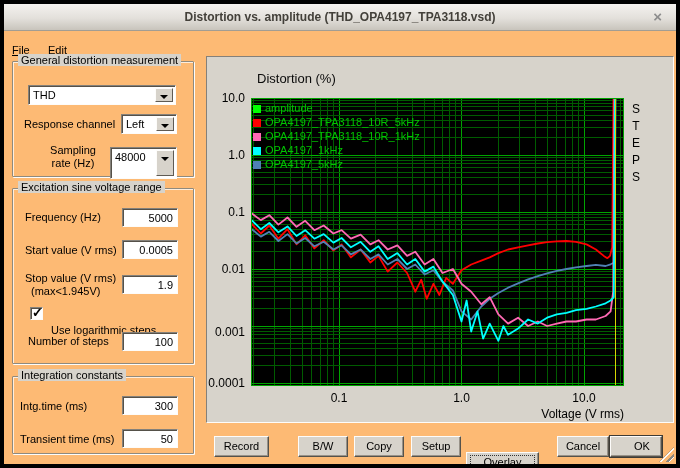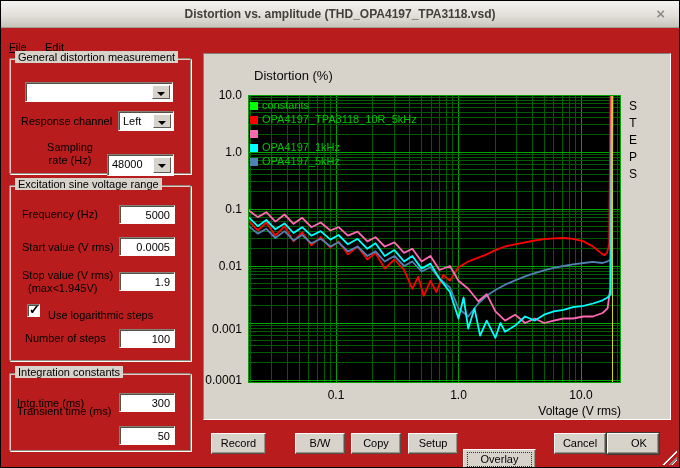--- a/index.html
+++ b/index.html
@@ -1,18 +1,18 @@
 <!DOCTYPE html>
 <html><head>
 <meta charset="utf-8">
 <style>
   html,body{margin:0;padding:0;background:#b0aca4;}
   #win{
     position:relative;width:680px;height:468px;box-sizing:border-box;
-    background:#b91c1c;border:1px solid #000000;overflow:hidden;
+    background:#fdba74;border:4px solid #000000;overflow:hidden;
     font-family:"Liberation Sans",sans-serif;font-size:11px;color:#000;
   }
   
   .titlebar{position:absolute;left:0;top:0;right:0;height:26px;
     background:linear-gradient(#f4f2ef,#e3e0db 55%,#c8c4bc);
     border-bottom:1px solid #a29d93;text-align:center;line-height:26px;
     font-size:12px;font-weight:bold;color:#43403a;}
   .closex{position:absolute;right:14px;top:0;line-height:26px;font-size:15px;
     font-weight:bold;color:#8d8d8d;cursor:default;}
   
@@ -86,36 +86,37 @@
 
   <div class="menubar">
     <div class="menuitem accel" style="left:4px"><u>F</u>ile</div>
     <div class="menuitem accel" style="left:40px"><u>E</u>dit</div>
   </div>
 
   <div class="group" style="left:8px;top:57px;width:182px;height:116px">
     <span class="gtitle">General distortion measurement</span>
   </div>
   <div class="field combo" style="left:24px;top:81px;width:148px;height:20px">
+    <span class="val">THD</span>
     <span class="drop">
         <i></i>
       </span>
   </div>
   <div class="lbl" style="left:20px;top:114px">Response channel</div>
   <div class="field combo" style="left:117px;top:110px;width:56px;height:20px">
     <span class="val">Left</span>
     <span class="drop">
         <i></i>
       </span>
   </div>
   <div class="lbl2" style="left:40px;top:140px;width:58px">
     <span>Sampling</span><br>
     <span>rate (Hz)</span>
   </div>
-  <div class="field combo" style="left:106px;top:153px;width:67px;height:22px">
+  <div class="field combo" style="left:106px;top:143px;width:67px;height:32px">
     <span class="val">48000</span>
     <span class="drop">
         <i></i>
       </span>
   </div>
 
   <div class="group" style="left:8px;top:184px;width:182px;height:176px">
     <span class="gtitle">Excitation sine voltage range</span>
   </div>
   <div class="lbl" style="left:21px;top:207px">Frequency (Hz)</div>
@@ -127,34 +128,34 @@
     <span class="val">0.0005</span>
   </div>
   <div class="lbl" style="left:21px;top:268px">Stop value (V rms)</div>
   <div class="lbl" style="left:27px;top:281px">(max&lt;1.945V)</div>
   <div class="field num" style="left:118px;top:271px;width:56px;height:19px">
     <span class="val">1.9</span>
   </div>
   <div class="chk" style="left:26px;top:303px">
     <span id="chkglyph" style="display: inline;">✓</span>
   </div>
-  <div class="lbl" style="left:47px;top:308px">Use logarithmic steps</div>
+  <div class="lbl" style="left:47px;top:320px">Use logarithmic steps</div>
   <div class="lbl" style="left:24px;top:331px">Number of steps</div>
   <div class="field num" style="left:118px;top:328px;width:56px;height:19px">
     <span class="val">100</span>
   </div>
 
   <div class="group" style="left:8px;top:372px;width:182px;height:78px">
     <span class="gtitle">Integration constants</span>
   </div>
   <div class="lbl" style="left:16px;top:396px">Intg.time (ms)</div>
   <div class="field num" style="left:118px;top:392px;width:56px;height:19px">
     <span class="val">300</span>
   </div>
-  <div class="lbl" style="left:16px;top:404px">Transient time (ms)</div>
+  <div class="lbl" style="left:16px;top:429px">Transient time (ms)</div>
   <div class="field num" style="left:118px;top:425px;width:56px;height:19px">
     <span class="val">50</span>
   </div>
 
   <div class="panel" id="panel">
     <div class="ptitle">Distortion (%)</div>
     <svg id="plot-svg" width="373" height="288">
         <rect width="373" height="288" fill="#000000"></rect>
         <line x1="2.3761744688377036" y1="0" x2="2.3761744688377036" y2="288" stroke="#005c00" stroke-width="1" shape-rendering="crispEdges"></line>
         <line x1="23.94735370315864" y1="0" x2="23.94735370315864" y2="288" stroke="#005c00" stroke-width="1" shape-rendering="crispEdges"></line>
@@ -231,23 +232,23 @@
         <line x1="0" y1="2.6081769619584825" x2="373" y2="2.6081769619584825" stroke="#005c00" stroke-width="1" shape-rendering="crispEdges"></line>
         <line x1="0" y1="0" x2="373" y2="0" stroke="#00a400" stroke-width="1" shape-rendering="crispEdges"></line>
         <polyline points="-0.4,124.7 9.8,135.5 18.3,127.5 27.4,140.7 36.5,131.2 45.5,146.4 54.2,137.3 63.4,150.4 72.7,142.2 82.4,152.6 90.6,146.4 99.9,159.4 109.6,151.5 119.3,164.5 127.5,157.9 136.7,173.6 146.4,164.5 156.1,175.0 164.3,193.7 170.3,181.7 175.7,200.8 182.4,185.8 188.4,197.0 195.2,179.8 201.9,185.8 210.5,172.3 220.2,166.5 230.3,162.7 238.7,159.4 247.4,155.1 257.1,151.5 267.1,149.3 277.1,147.3 286.8,145.5 296.1,144.2 305.8,143.4 315.5,143.0 325.0,143.8 335.6,146.4 344.9,151.5 352.8,157.9 356.3,160.2 359.0,157.9 361.2,149.3 362.5,0.0" fill="none" stroke="#ff0000" stroke-width="1.8" stroke-linejoin="round"></polyline>
         <polyline points="-0.4,130.2 9.8,138.6 18.3,133.8 27.4,143.0 36.5,136.1 45.5,145.5 54.2,140.0 63.4,148.3 72.7,143.8 82.4,151.5 90.6,147.3 99.9,156.4 109.6,151.5 119.3,161.0 127.5,156.4 136.7,166.5 146.4,161.0 156.1,171.0 164.3,166.5 173.6,176.5 182.4,172.3 191.5,183.6 201.9,192.5 210.5,213.4 220.2,221.5 230.3,208.5 238.7,200.8 247.4,195.0 257.1,189.7 267.1,185.4 277.1,181.3 286.8,178.1 296.1,175.3 305.8,172.8 315.5,171.0 325.0,169.3 335.6,168.0 344.9,166.9 354.6,168.0 359.6,166.3 363.4,164.5 364.6,0.0" fill="none" stroke="#4f81b4" stroke-width="1.8" stroke-linejoin="round"></polyline>
         <polyline points="-0.4,114.5 9.8,122.1 18.3,117.2 27.4,126.6 36.5,119.5 45.5,128.8 54.2,122.8 63.4,132.2 72.7,127.5 82.4,135.5 90.6,132.2 99.9,140.7 109.6,136.7 119.3,146.4 127.5,142.2 136.7,151.5 146.4,147.3 156.1,157.9 164.3,153.8 173.6,166.5 182.4,161.0 191.5,175.0 201.9,171.0 210.5,185.8 220.2,193.7 230.3,206.3 238.7,199.2 247.4,216.4 257.1,225.6 267.1,219.7 277.1,228.0 286.8,223.5 296.1,228.0 305.8,225.6 315.5,223.5 325.0,223.5 335.6,221.5 344.9,221.5 354.6,218.0 359.6,213.4 362.2,193.7 363.4,0.0" fill="none" stroke="#ff69b4" stroke-width="1.8" stroke-linejoin="round"></polyline>
         <polyline points="-0.4,121.1 9.8,131.2 18.3,125.0 27.4,134.3 36.5,128.4 45.5,138.0 54.2,132.2 63.4,140.7 72.7,136.1 82.4,144.6 90.6,140.0 99.9,149.3 109.6,143.8 119.3,153.8 127.5,148.3 136.7,161.0 146.4,155.1 156.1,166.5 164.3,161.0 173.6,173.6 182.4,168.6 191.5,183.6 201.9,197.0 210.5,223.5 215.6,202.5 220.2,233.5 226.5,213.4 232.1,240.6 238.7,225.6 247.4,242.8 252.4,228.0 257.1,236.8 267.1,230.6 277.1,221.5 286.8,225.6 296.1,219.7 305.8,216.4 315.5,214.9 325.0,212.1 335.6,210.8 344.9,208.5 354.6,205.3 359.6,202.5 362.8,199.2 364.0,0.0" fill="none" stroke="#00ffff" stroke-width="1.8" stroke-linejoin="round"></polyline>
         <line x1="364.270881875155" y1="0" x2="364.270881875155" y2="288" stroke="#d6d600" stroke-width="1.5" shape-rendering="crispEdges"></line>
         <rect x="0.5" y="0.5" width="372" height="287" fill="none" stroke="#00a400" shape-rendering="crispEdges"></rect>
       </svg>
     <div class="legend" id="legend">
-        <div class="lrow"><span class="lsq" style="background: rgb(0, 255, 0);"></span><span class="ltxt" style="color: rgb(0, 196, 0);">constants</span></div>
+        <div class="lrow"><span class="lsq" style="background: rgb(0, 255, 0);"></span><span class="ltxt" style="color: rgb(0, 196, 0);">amplitude</span></div>
         <div class="lrow"><span class="lsq" style="background: rgb(255, 0, 0);"></span><span class="ltxt" style="color: rgb(0, 196, 0);">OPA4197_TPA3118_10R_5kHz</span></div>
-        <div class="lrow"><span class="lsq" style="background: rgb(255, 105, 180);"></span></div>
+        <div class="lrow"><span class="lsq" style="background: rgb(255, 105, 180);"></span><span class="ltxt" style="color: rgb(0, 196, 0);">OPA4197_TPA3118_10R_1kHz</span></div>
         <div class="lrow"><span class="lsq" style="background: rgb(0, 255, 255);"></span><span class="ltxt" style="color: rgb(0, 196, 0);">OPA4197_1kHz</span></div>
         <div class="lrow"><span class="lsq" style="background: rgb(79, 129, 180);"></span><span class="ltxt" style="color: rgb(0, 196, 0);">OPA4197_5kHz</span></div>
       </div>
     <div class="steps">S
 T
 E
 P
 S</div>
     <div class="xlabel">Voltage (V rms)</div>
   <div class="ytick" style="top: 34px;">10.0</div>

